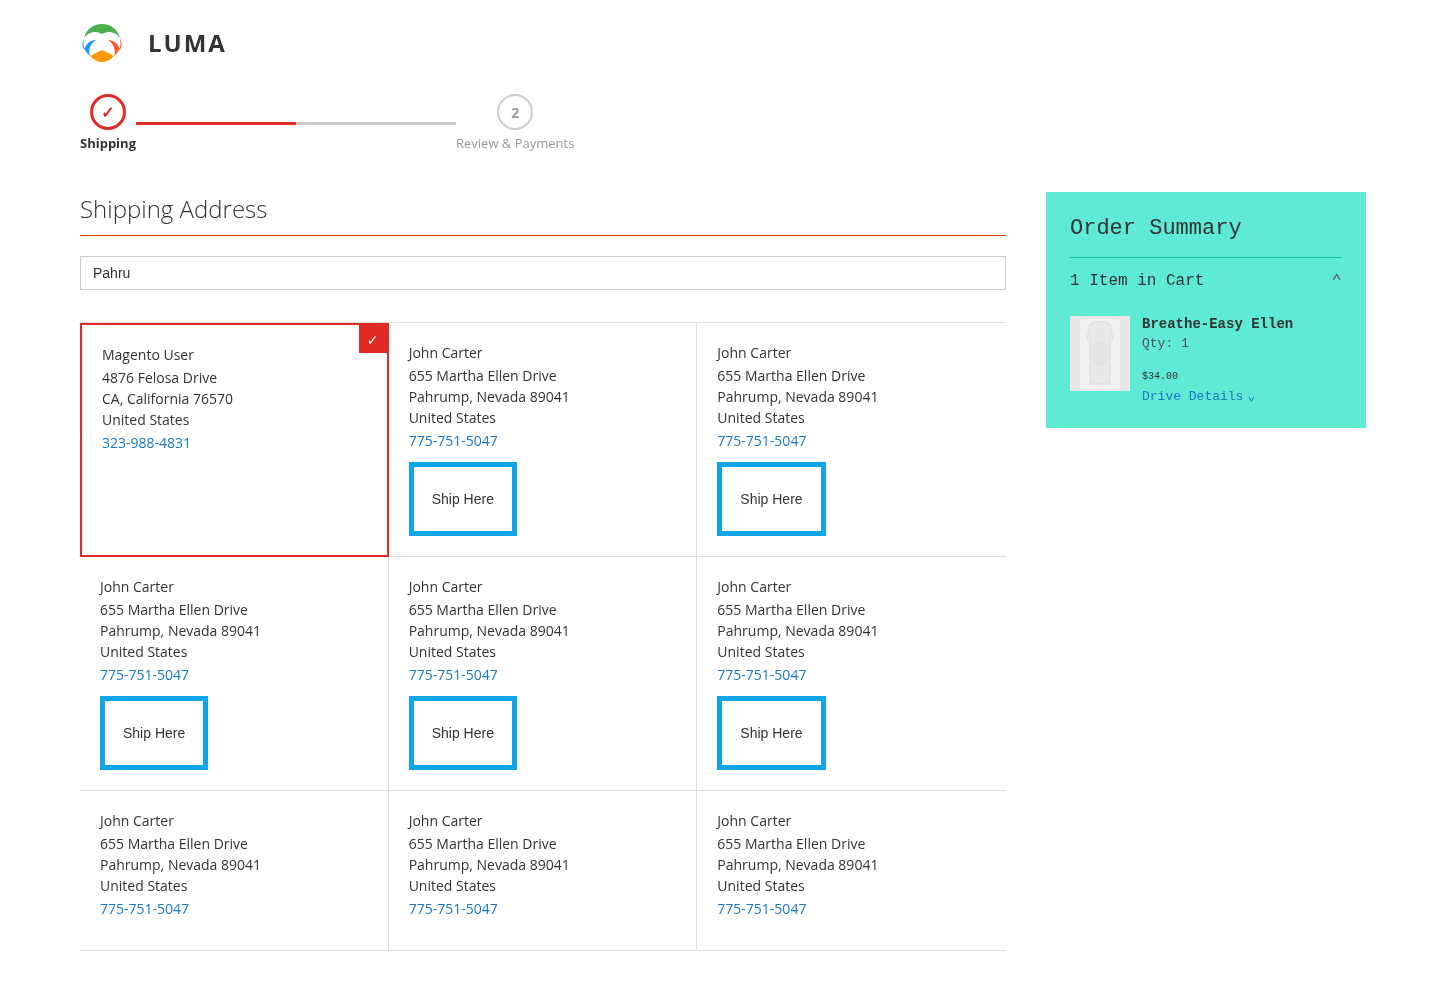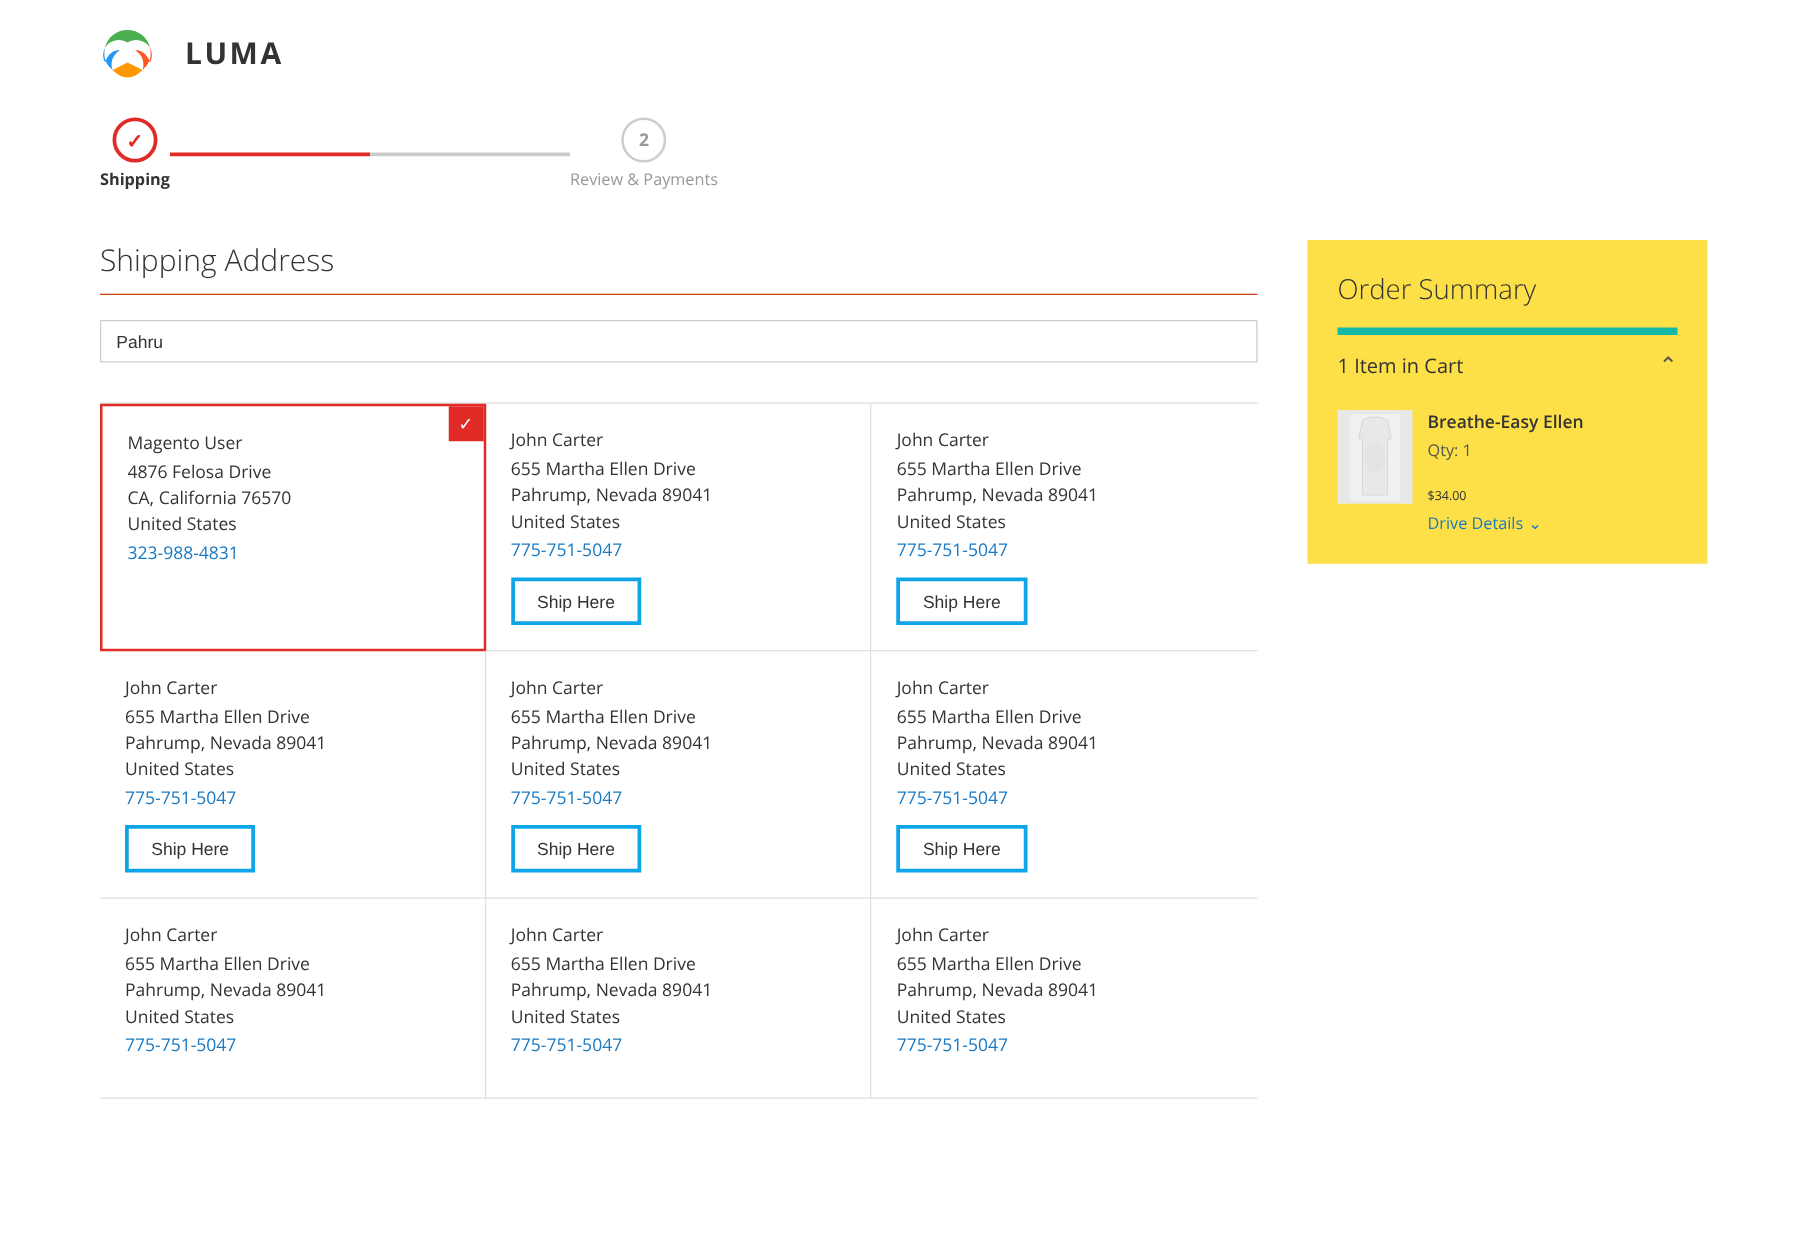--- a/index.html
+++ b/index.html
@@ -38,26 +38,26 @@
 
     
     .address-grid { display: grid; grid-template-columns: repeat(3, 1fr); gap: 0; border-top: 1px solid #e0e0e0; }
     .address-card { padding: 20px; border-right: 1px solid #e0e0e0; border-bottom: 1px solid #e0e0e0; position: relative; }
     .address-card:nth-child(3n) { border-right: none; }
     .address-card.selected { border: 2px solid #e02b27; }
     .selected-check { position: absolute; top: 0; right: 0; width: 28px; height: 28px; background: #e02b27; display: flex; align-items: center; justify-content: center; color: #fff; font-size: 14px; }
     .address-name { font-size: 14px; font-weight: 400; color: #333; margin-bottom: 4px; }
     .address-line { font-size: 14px; color: #333; margin-bottom: 2px; }
     .address-phone { color: #1979c3; font-size: 14px; margin-top: 4px; margin-bottom: 12px; cursor: pointer; }
-    .ship-here-btn { display: block; padding: 8px 18px; border: 3px solid #0ea5e9; background: #fff; color: #333; font-size: 14px; cursor: pointer; text-align: center; }
-
-    
-    .order-summary { background: #fde047; padding: 24px; }
+    .ship-here-btn { display: block; padding: 24px 18px; border: 5px solid #0ea5e9; background: #fff; color: #333; font-size: 14px; cursor: pointer; text-align: center; }
+
+    
+    .order-summary { background: #5eead4; padding: 24px; font-family: Liberation Mono, monospace; }
     .order-summary-title { font-size: 22px; font-weight: 300; color: #333; margin-bottom: 16px; }
-    .cart-toggle { display: flex; align-items: center; justify-content: space-between; border-top: 6px solid #14b8a6; padding-top: 12px; padding-bottom: 12px; cursor: pointer; }
+    .cart-toggle { display: flex; align-items: center; justify-content: space-between; border-top: 1px solid #14b8a6; padding-top: 12px; padding-bottom: 12px; cursor: pointer; }
     .cart-count { font-size: 16px; color: #333; }
     .chevron { font-size: 18px; color: #555; }
     .cart-item { display: flex; gap: 12px; padding-top: 12px; }
     .cart-item-img { width: 60px; height: 75px; background: #e8e8e8; display: flex; align-items: center; justify-content: center; overflow: hidden; }
     .cart-item-img svg { width: 50px; height: 70px; }
     .cart-item-details { flex: 1; }
     .cart-item-name { font-size: 14px; font-weight: 600; color: #333; margin-bottom: 4px; }
     .cart-item-qty { font-size: 13px; color: #555; margin-bottom: 20px; }
     .cart-item-price { font-size: 10px; color: #333; margin-bottom: 6px; }
     .view-details { font-size: 13px; color: #1979c3; cursor: pointer; display: flex; align-items: center; gap: 4px; }

